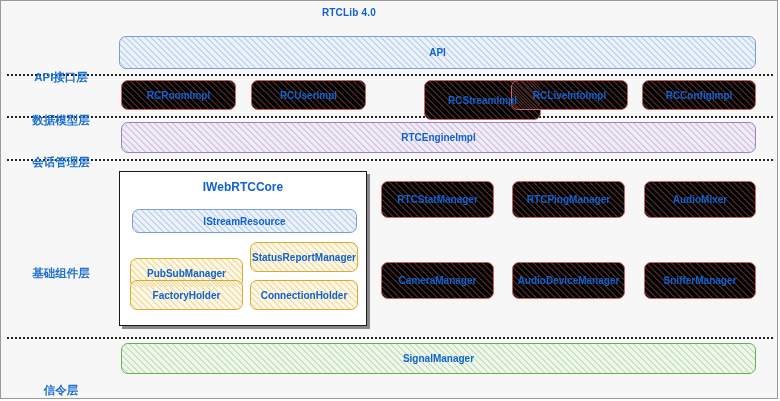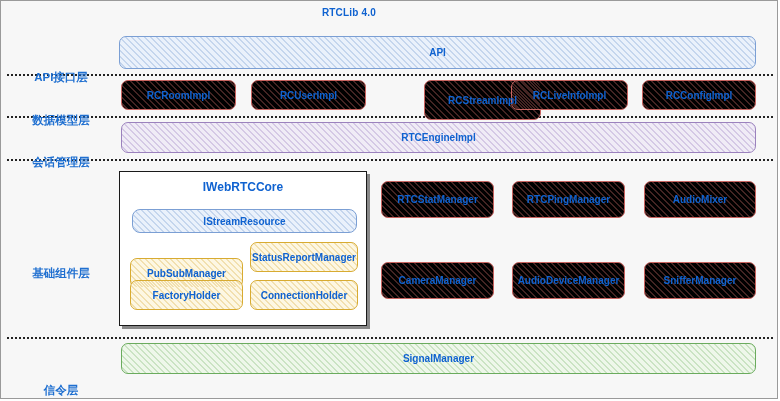--- a/index.html
+++ b/index.html
@@ -116,21 +116,21 @@
     <span class="lbl">RCConfigImpl</span>
   </div>
 
   <div class="node purple" style="left:120px;top:121px;width:635px;height:31px;">
     <span class="lbl">RTCEngineImpl</span>
   </div>
 
   <div class="core-box" style="left:118px;top:170px;width:248px;height:155px;">
     <div class="core-title">IWebRTCCore</div>
 
-    <div class="node blue" style="left:12px;top:37px;width:225px;height:24px;border-radius:8px;">
+    <div class="node blue" style="left:12px;top:37px;width:225px;height:24px;">
       <span class="lbl">IStreamResource</span>
     </div>
 
     <div class="node yellow" style="left:10px;top:70px;width:113px;height:30px;margin-top:16px;">
       <span class="lbl">PubSubManager</span>
     </div>
     <div class="node yellow" style="left:130px;top:70px;width:108px;height:30px;">
       <span class="lbl">StatusReportManager</span>
     </div>
     <div class="node yellow" style="left:10px;top:108px;width:113px;height:30px;">

